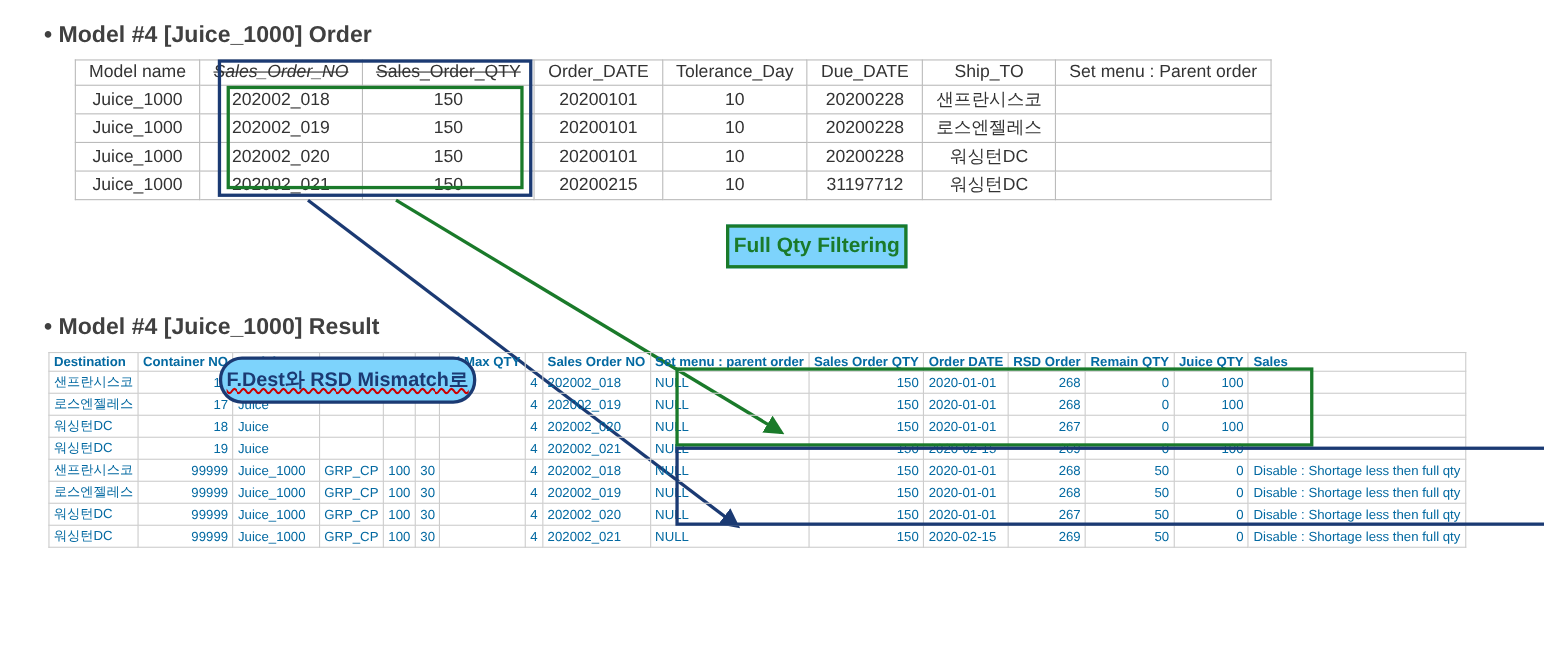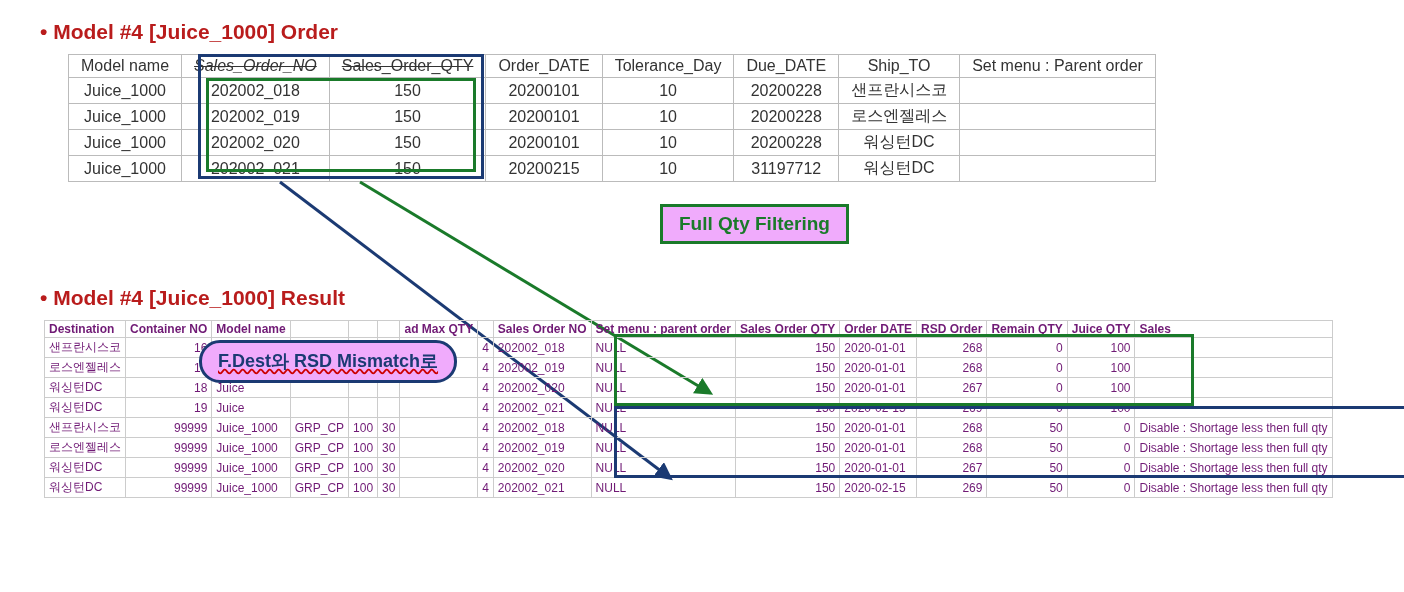--- a/index.html
+++ b/index.html
@@ -1,41 +1,41 @@
 <!DOCTYPE html>
 <html><head>
   <meta charset="utf-8">
   <style>
     * { box-sizing: border-box; margin: 0; padding: 0; }
     body { font-family: "Malgun Gothic", Arial, sans-serif; background: #fff; width: 1404px; height: 592px; position: relative; padding: 20px 40px; }
     
-    .section-title { font-weight: bold; font-size: 21px; margin-bottom: 10px; color: #b91c1c; }
+    .section-title { font-weight: bold; font-size: 21px; margin-bottom: 10px; color: #404040; }
     .bullet::before { content: "• "; }
     
     .tbl { border-collapse: collapse; font-size: 16px; color: #333; }
     .tbl th, .tbl td { border: 1px solid #bbb; padding: 2px 12px; text-align: center; white-space: nowrap; }
     .tbl th { font-weight: normal; }
     .order-table-wrap { margin-left: 28px; position: relative; }
     
     .annot-box {
       position: absolute; border-width: 3px; border-style: solid; pointer-events: none;
     }
     .navy { border-color: #1b3a73; }
     .green { border-color: #1a7a2a; }
     
     .label-box {
       position: absolute; border-width: 3px; border-style: solid;
-      background: #f0abfc; padding: 6px 16px; font-weight: bold; white-space: nowrap;
+      background: #7dd3fc; padding: 6px 4px; font-weight: bold; white-space: nowrap;
     }
     .label-box.green { color: #1a7a2a; border-color: #1a7a2a; }
     .label-box.navy { color: #1b3a73; border-color: #1b3a73; text-align:center; }
     .underline { text-decoration: underline; text-decoration-style: wavy; text-decoration-color: #c00; }
     
     .r-wrap { margin-left: 4px; position: relative; }
-    .rtbl { border-collapse: collapse; font-size: 12px; color: #701a75; }
+    .rtbl { border-collapse: collapse; font-size: 12px; color: #0369a1; }
     .rtbl th, .rtbl td {
       border: 1px solid #ccc; padding: 1px 4px; text-align: left; white-space: nowrap;
     }
     .rtbl td.num, .rtbl th.num { text-align: right; }
     
     .arrow {
       position: absolute; pointer-events: none;
     }
     
   </style>
@@ -292,20 +292,20 @@
           <td class="num">150</td>
           <td>2020-02-15</td>
           <td class="num">269</td>
           <td class="num">50</td>
           <td class="num">0</td>
           <td>Disable : Shortage less then full qty</td>
         </tr>
       </tbody>
   </table>
 
-  <div class="label-box navy" style="left:155px; top:20px; font-size:18px; line-height:1.4;border-radius:21px;">
+  <div class="label-box navy" style="left:155px; top:4px; font-size:18px; line-height:1.4;border-radius:21px;">
     <div><span class="underline">F.Dest와 RSD Mismatch로</span></div>
   </div>
 
   <div class="annot-box green" style="left:570px; top:14px; width:580px; height:72px;"></div>
 
   <div class="annot-box navy" style="left:570px; top:86px; width:800px; height:72px;"></div>
 </div>
 
 </body></html>

